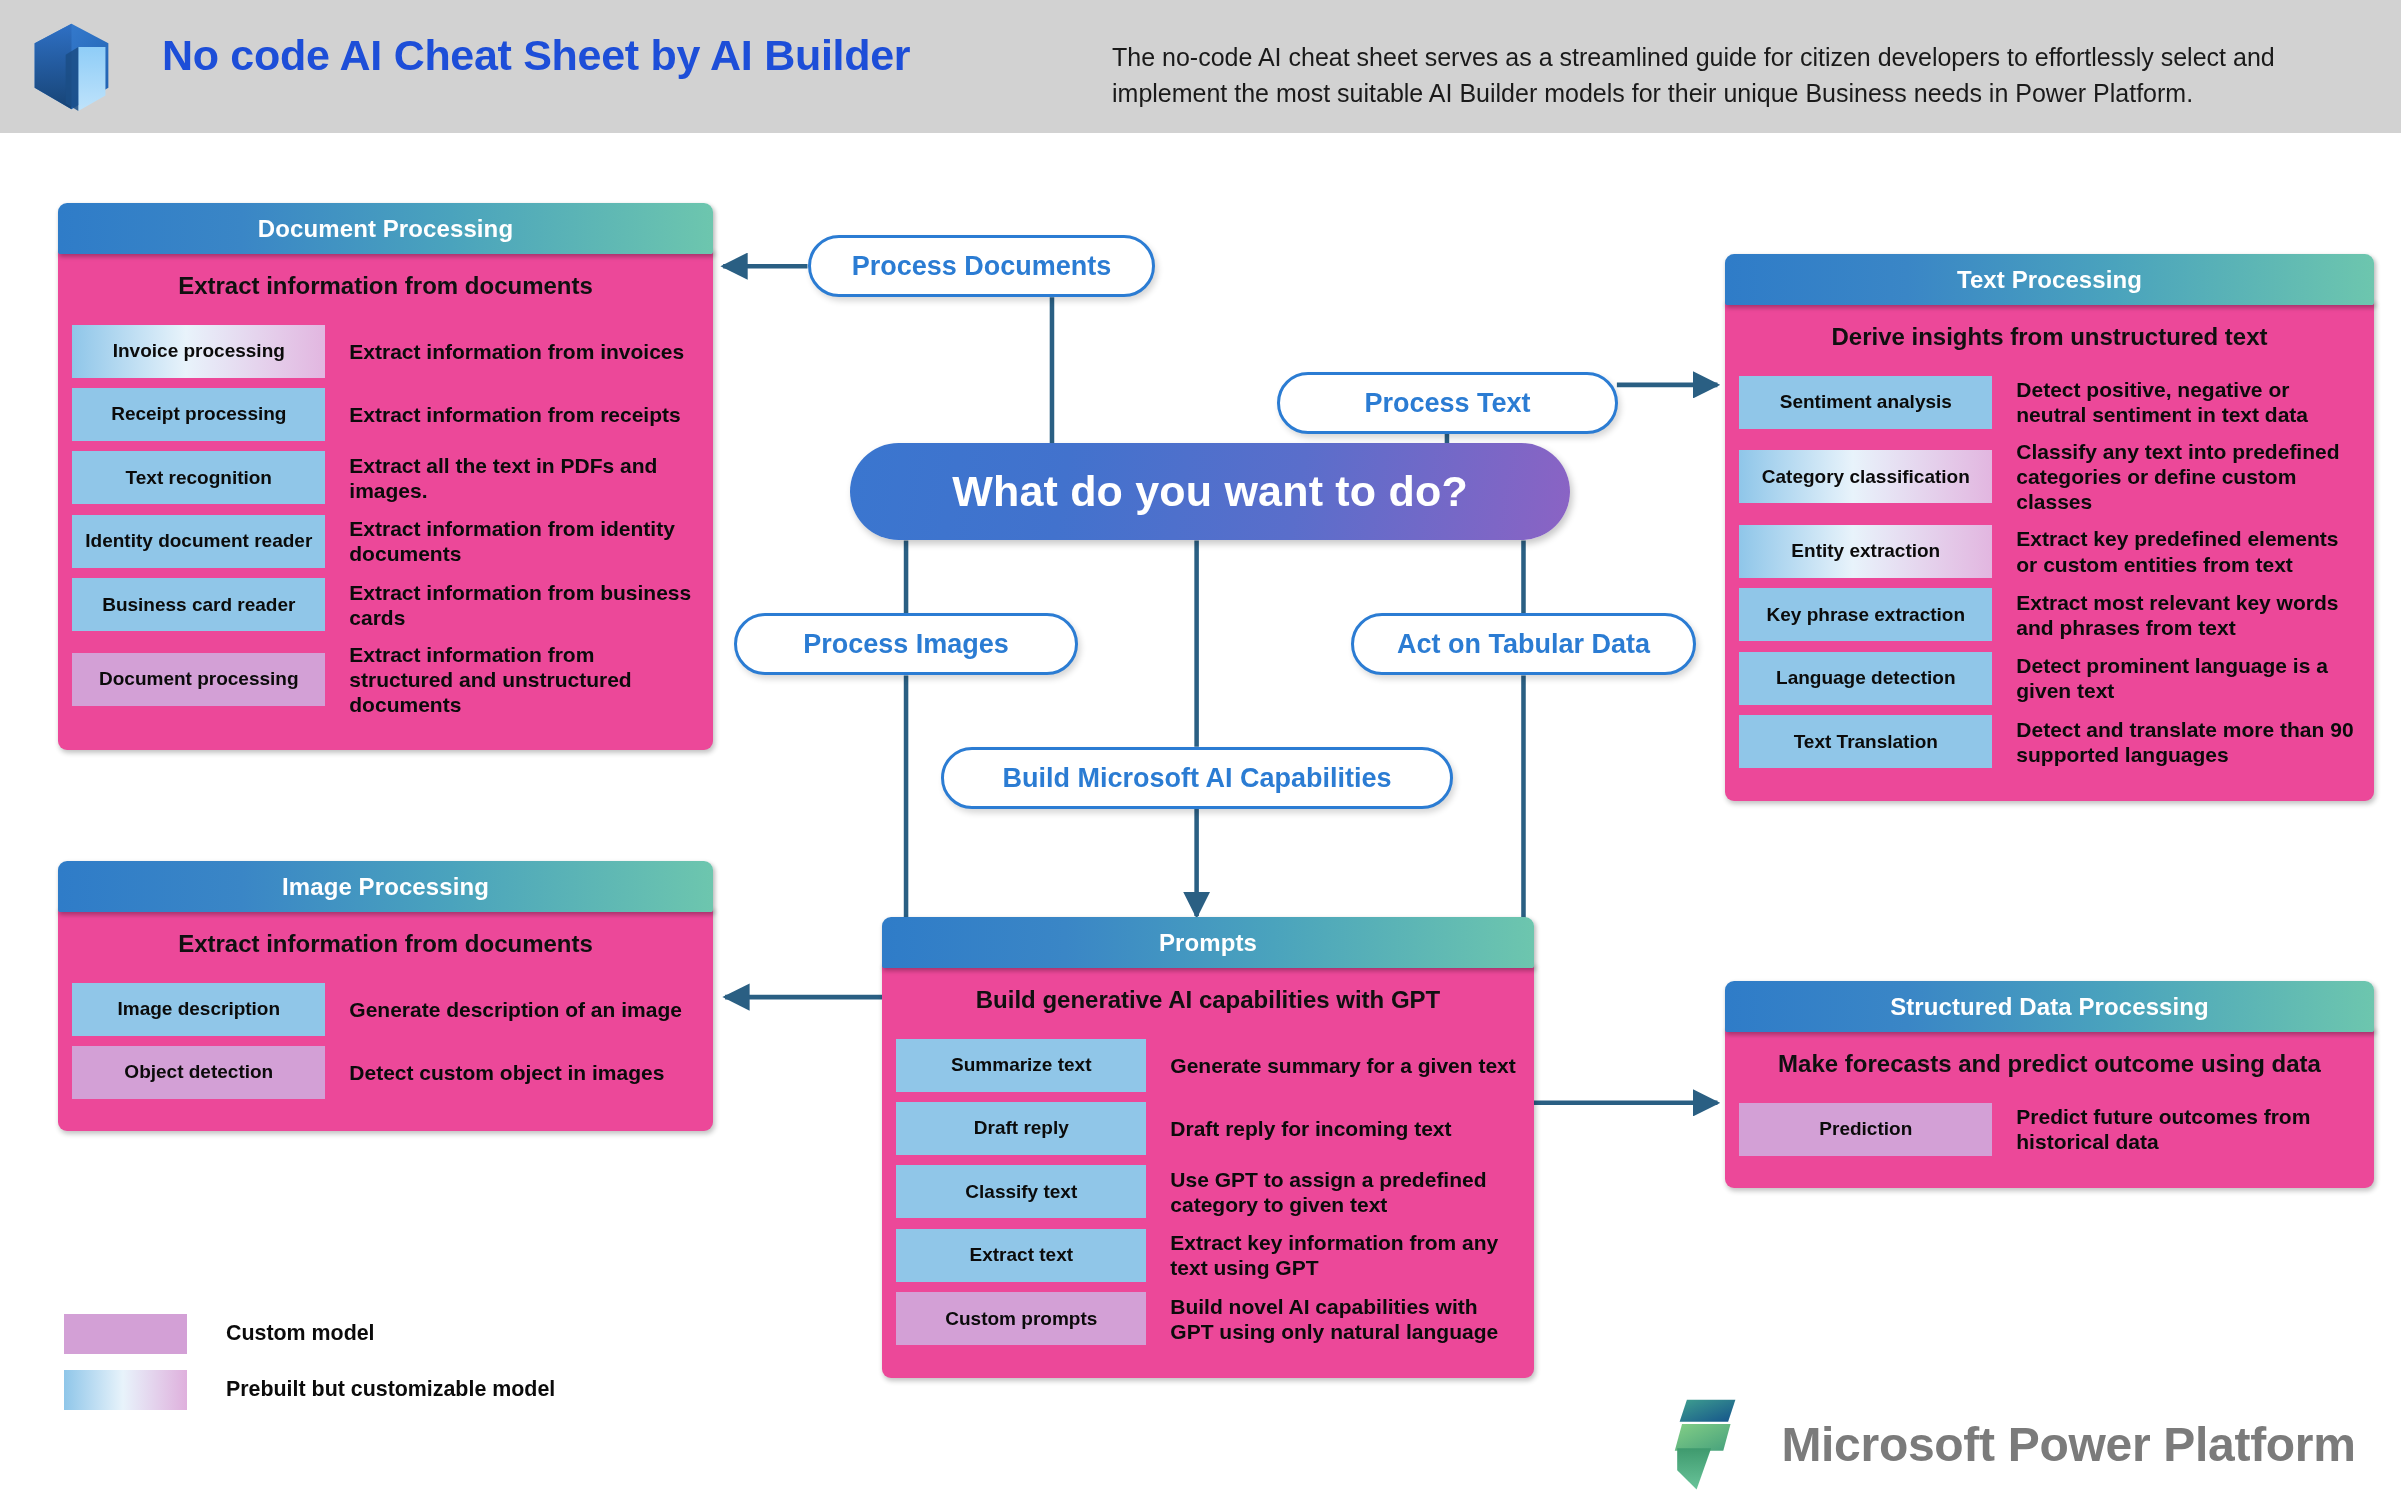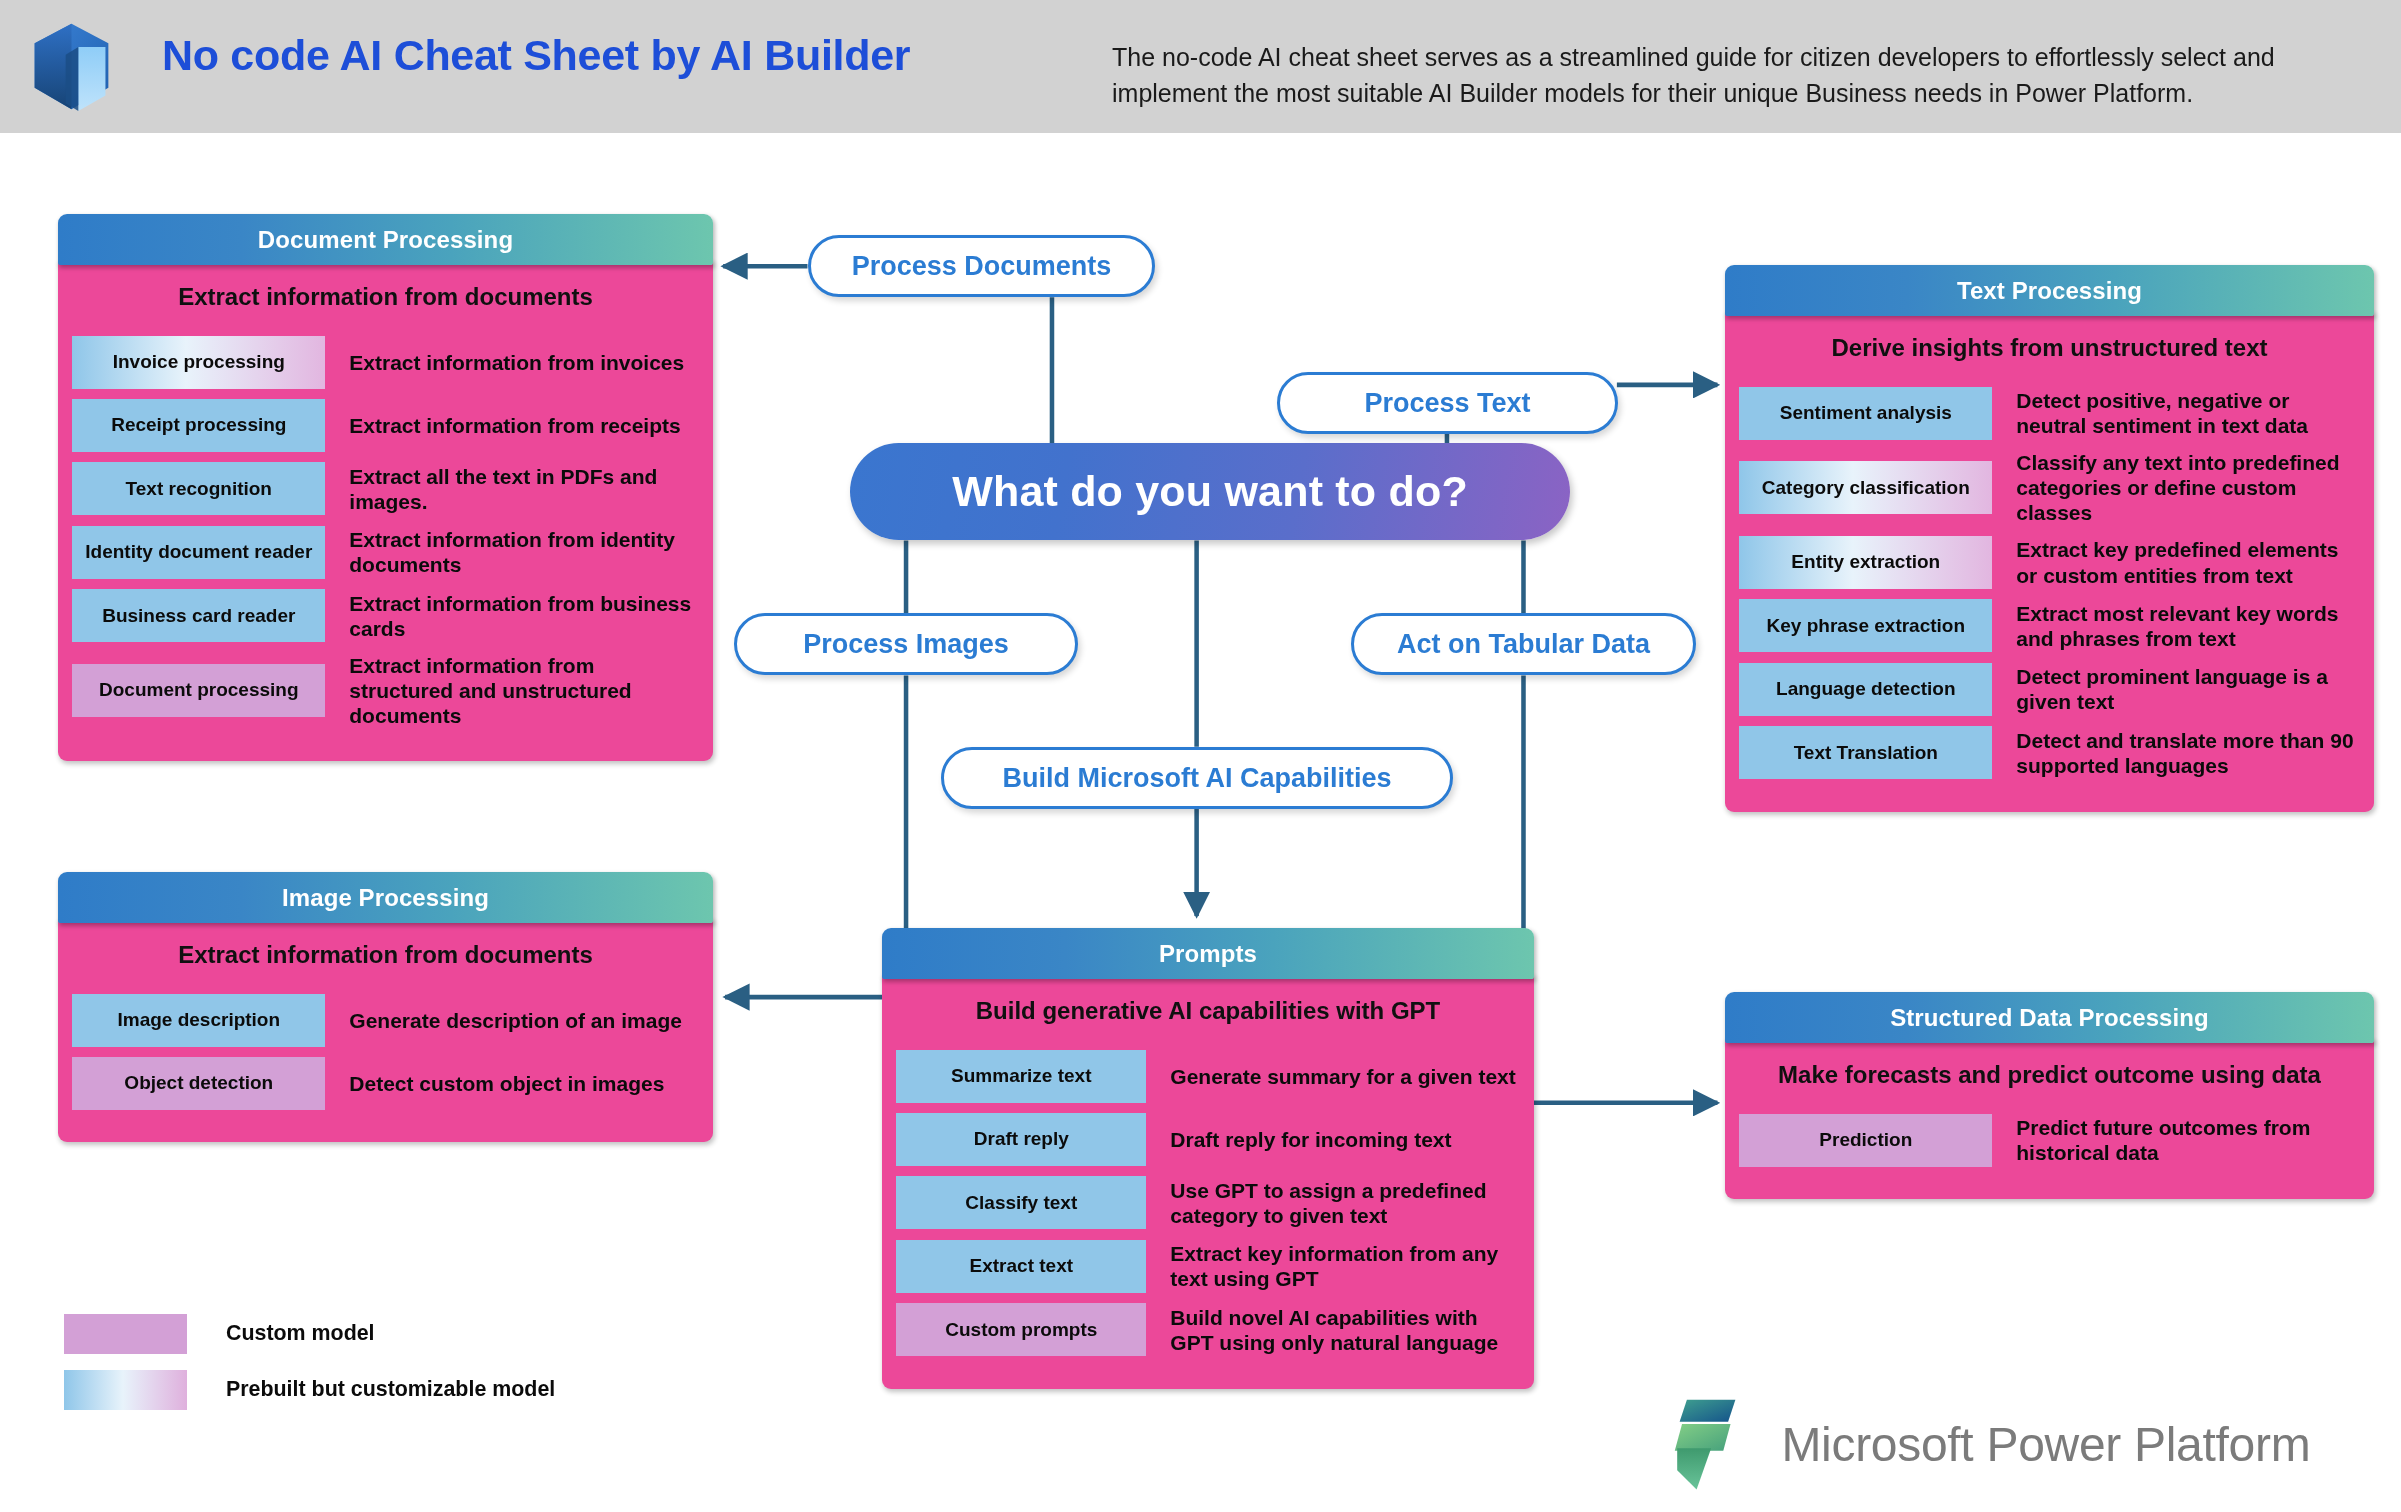--- a/index.html
+++ b/index.html
@@ -18,21 +18,21 @@
     position: absolute; left: 162px; top: 31px;
     font-size: 43px; font-weight: 700; color: #1d4ed8; letter-spacing: -0.3px;
     white-space: nowrap;
   }
   .subtitle {
     position: absolute; left: 1112px; top: 40px; width: 1258px;
     font-size: 25px; line-height: 1.42; color: #1a1a1a; font-weight: 400;
   }
 
   
-  .panel { position: absolute; margin-top: 11px; }
+  .panel { position: absolute; }
   .panel-head {
     height: 51px; border-radius: 9px 9px 2.6px 2.6px;
     background: linear-gradient(90deg, #2f7cc8 0%, #3a86c6 28%, #4aa3bd 60%, #6dc6ae 100%);
     display: flex; align-items: center; justify-content: center;
     box-shadow: 1.9px 2.6px 4.5px rgba(0,0,0,0.28);
     position: relative; z-index: 3;
   }
   .panel-head-text { color: #ffffff; font-size: 24px; font-weight: 700; letter-spacing: 0.1px; }
   .panel-body {
     background: #ec4899; border-radius: 0 0 9px 9px;
@@ -99,21 +99,21 @@
   .legend { position: absolute; left: 64px; top: 1314px; width: 493px; }
   .legend-row { display: flex; align-items: center; margin-bottom: 15.6px; }
   .swatch { width: 123px; height: 40px; flex: 0 0 auto; }
   .swatch.prebuilt { background: #90c6e8; }
   .swatch.custom   { background: #d3a0d6; }
   .swatch.mixed    { background: linear-gradient(90deg, #8fc6e9 0%, #e8f3fb 48%, #dfb0dd 100%); }
   .legend-label { font-size: 21.4px; font-weight: 700; color: #0b0b0b; padding-left: 39px; line-height: 1.2; }
 
   
   .brand { position: absolute; left: 1674px; top: 1395px; display: flex; align-items: center; }
-  .brand-text { font-size: 48px; color: #7b7b7b; font-weight: 400; padding-left: 23.4px; letter-spacing: -0.3px; }
+  .brand-text { font-size: 48px; color: #7b7b7b; font-weight: 700; padding-left: 23.4px; letter-spacing: -0.3px; }
 </style>
 </head>
 <body>
 
 <div id="stage">
 
   <div class="header">
     <div class="logo-wrap">
       <svg width="97" height="97" viewBox="0 0 100 100" aria-hidden="true">
         <defs>

